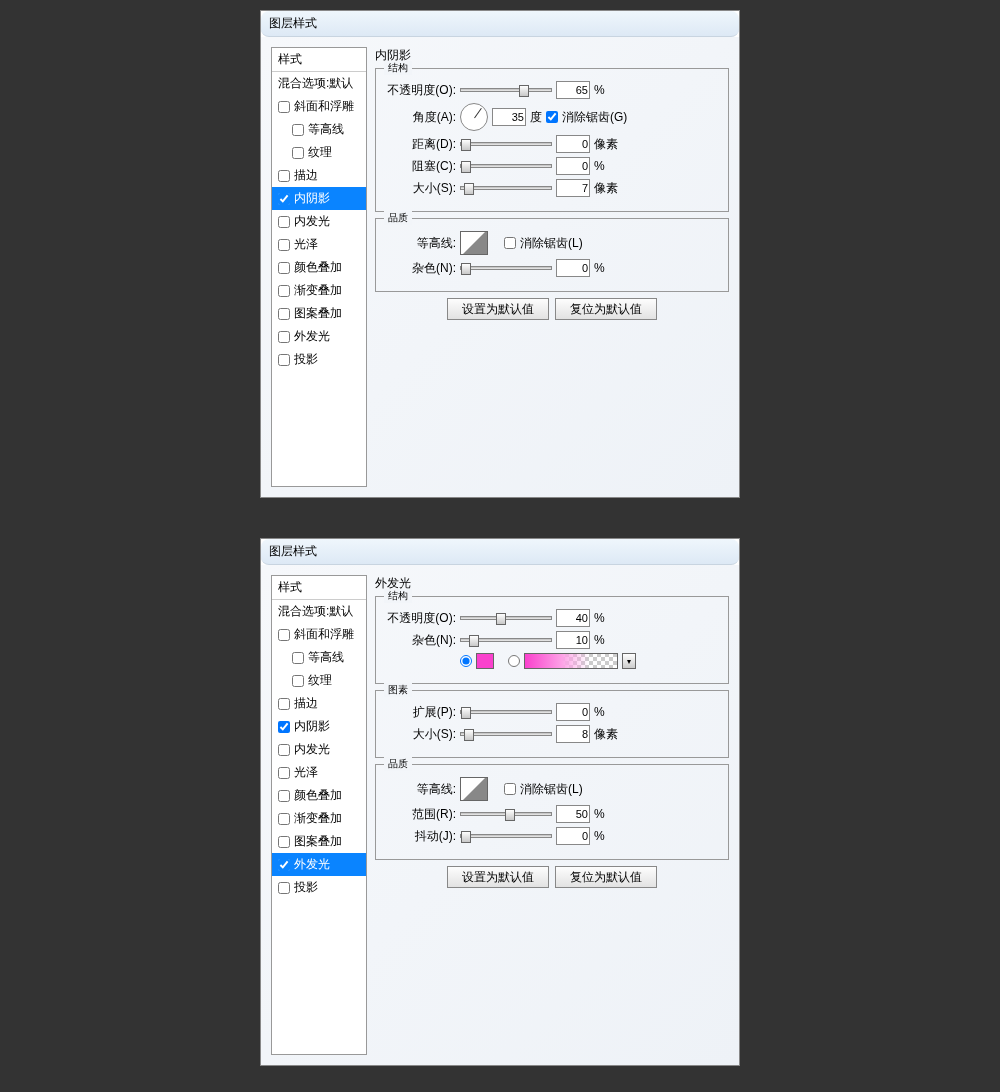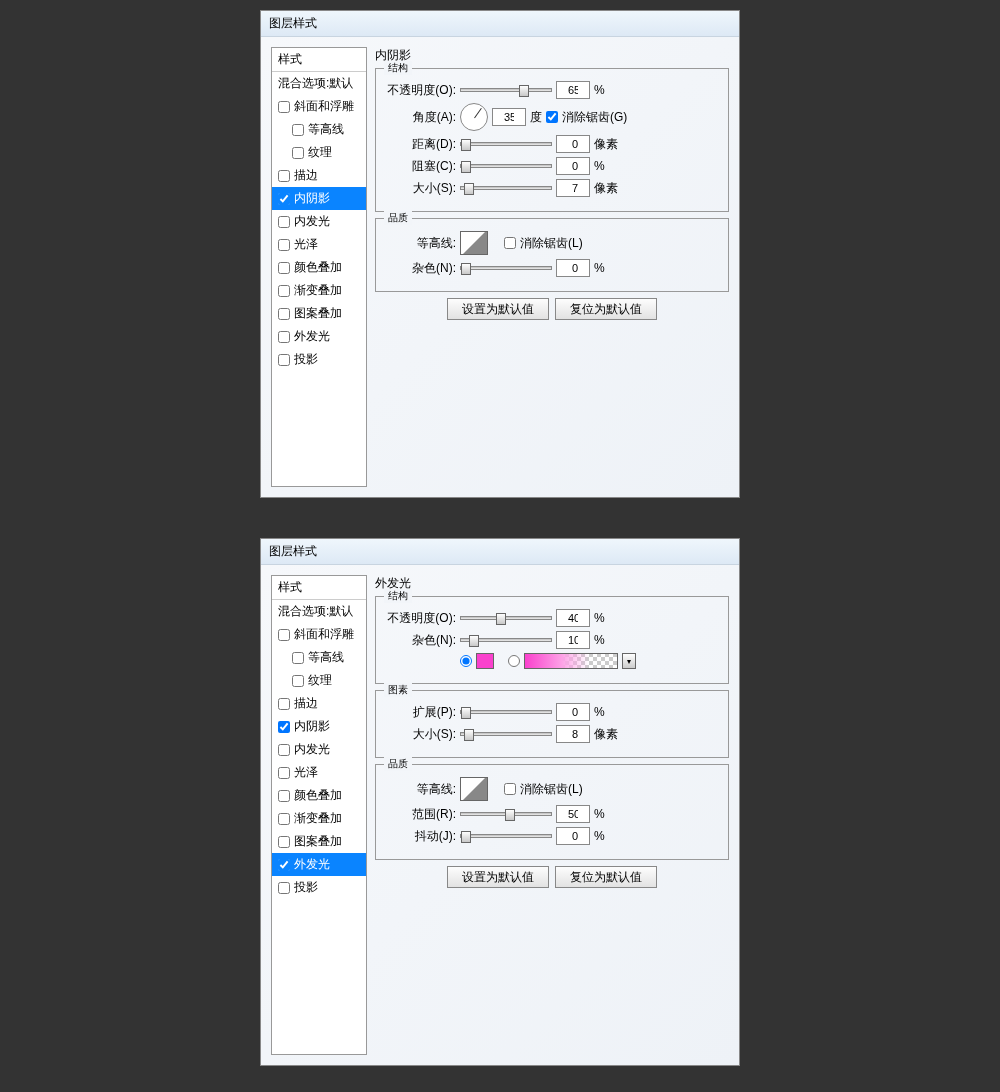--- a/index.html
+++ b/index.html
@@ -14,20 +14,21 @@
   background: #fff;
   border: 1px solid #888;
   margin: 0 auto 40px auto;
   position: relative;
 }
 .titlebar {
   background: linear-gradient(#eff6fc, #dde9f5);
   border-bottom: 1px solid #c8d4e0;
   padding: 4px 8px;
   font-size: 12px;
+  border-radius: 8px;
 }
 .dialog-body {
   display: flex;
   padding: 10px;
   background: linear-gradient(135deg,#f6f8fb,#eef2f7);
   min-height: 460px;
 }
 .style-list {
   width: 96px;
   border: 1px solid #999;
@@ -93,21 +94,21 @@
   width: 10px;
   height: 12px;
   background: linear-gradient(#fefefe,#c8c8c8);
   border: 1px solid #666;
 }
 .num {
   width: 34px;
   height: 18px;
   border: 1px solid #888;
   font-size: 11px;
-  padding: 0 11px;
+  padding: 0 1px;
   text-align: right;
   background: #fff;
 }
 .unit { font-size: 12px; }
 .select {
   height: 18px;
   border: 1px solid #666;
   background: #1a66ff;
   color: #fff;
   font-size: 11px;

